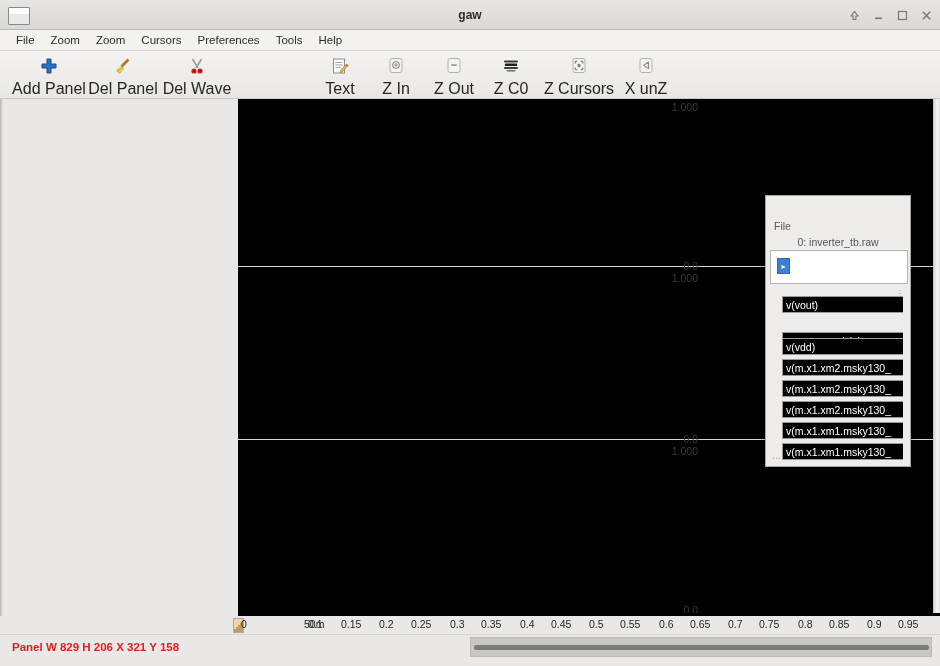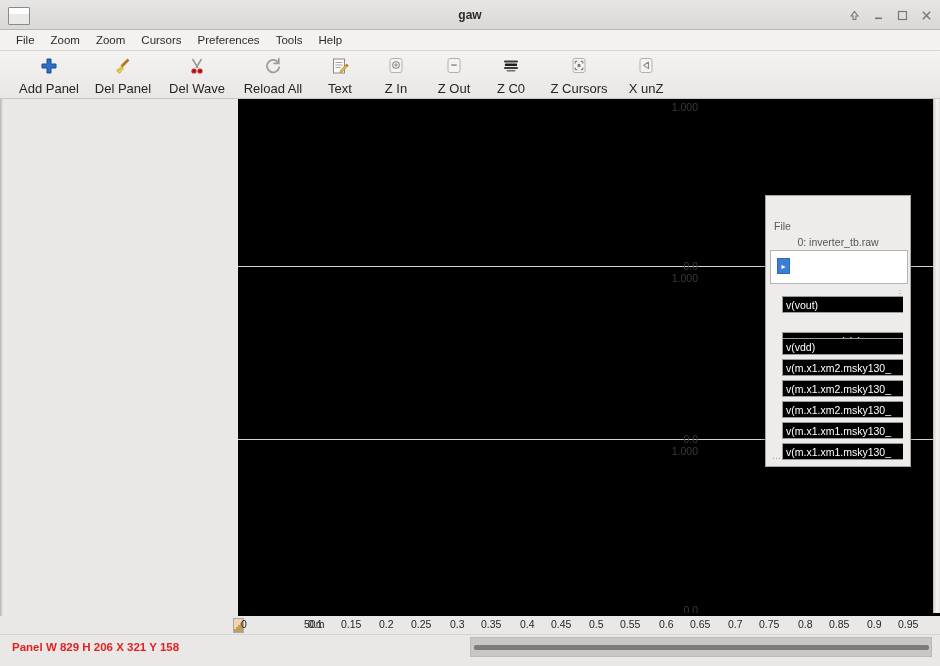--- a/index.html
+++ b/index.html
@@ -47,21 +47,21 @@
     background:linear-gradient(#f4f3f2,#e8e7e5);
     border-bottom:1px solid #c9c7c3;
     box-sizing:border-box;
   }
   .tool{
     position:absolute;top:3px;height:44px;
     display:flex;flex-direction:column;align-items:center;justify-content:flex-start;
     cursor:default;
   }
   .tool .glyph{height:24px;display:flex;align-items:center;justify-content:center;}
-  .tool .tlabel{font-size:13px;color:#262626;margin-top:3px;white-space:nowrap;}
+  .tool .tlabel{font-size:16px;color:#262626;margin-top:3px;white-space:nowrap;}
 
   
   .wavearea{
     position:absolute;left:0;top:99px;width:940px;height:517px;
     background:#ececec;
   }
   .leftgutter{
     position:absolute;left:0;top:0;width:238px;height:517px;background:#e9e8e6;
     border-right:0;
   }
@@ -245,29 +245,20 @@
           <path d="M5.5 3 L11 12 M14.5 3 L9 12" stroke="#9a9a9a" stroke-width="1.6" fill="none"></path>
           <circle cx="7" cy="15" r="2.6" fill="#cf2020"></circle>
           <circle cx="13" cy="15" r="2.6" fill="#cf2020"></circle>
           <circle cx="7" cy="15" r="1" fill="#7d1010"></circle>
           <circle cx="13" cy="15" r="1" fill="#7d1010"></circle>
         </svg>
       </div>
       <div class="tlabel">Del Wave</div>
     </div>
 
-    <div class="tool" style="left:238px;width:70px;">
-      <div class="glyph">
-        <svg width="20" height="20" viewBox="0 0 20 20">
-          <path d="M15.5 7 A6.2 6.2 0 1 0 16.2 11.5" fill="none" stroke="#9c9c9c" stroke-width="1.8" stroke-linecap="round"></path>
-          <path d="M15.8 2.6 L15.8 7.4 L11.2 7.4" fill="none" stroke="#9c9c9c" stroke-width="1.7" stroke-linecap="round"></path>
-        </svg>
-      </div>
-      <div class="tlabel">Reload All</div>
-    </div>
 
     <div class="tool" style="left:316px;width:48px;">
       <div class="glyph">
         <svg width="20" height="20" viewBox="0 0 20 20">
           <rect x="3.5" y="3" width="11" height="14" fill="#fbfbfb" stroke="#8a8a8a" stroke-width="1"></rect>
           <path d="M5.5 6.5 h7 M5.5 9 h7 M5.5 11.5 h5" stroke="#9a9a9a" stroke-width=".9"></path>
           <path d="M10.5 14.5 L16.5 8.2 L18 9.7 L12 16 L10 16.5 Z" fill="#e8c24a" stroke="#a8862a" stroke-width=".8"></path>
           <path d="M16.2 8.5 L17.8 10" stroke="#cf5a2a" stroke-width="1.4"></path>
         </svg>
       </div>

